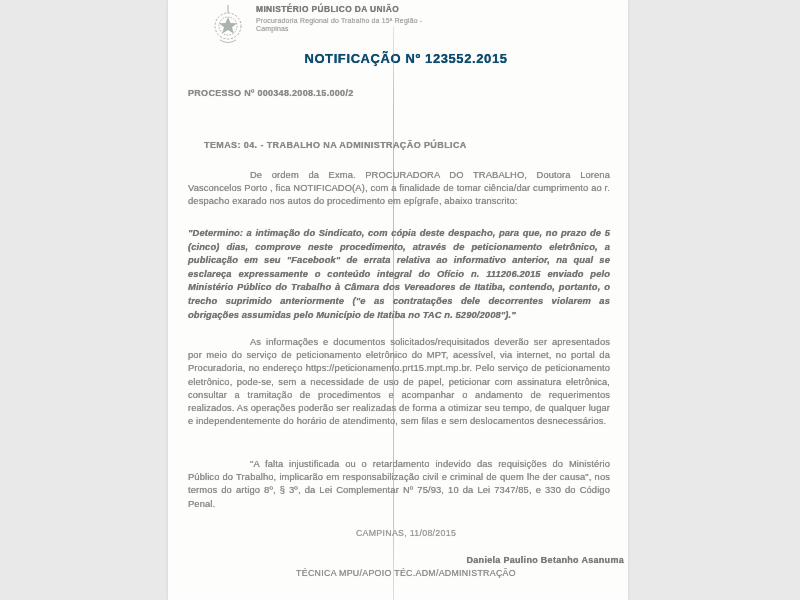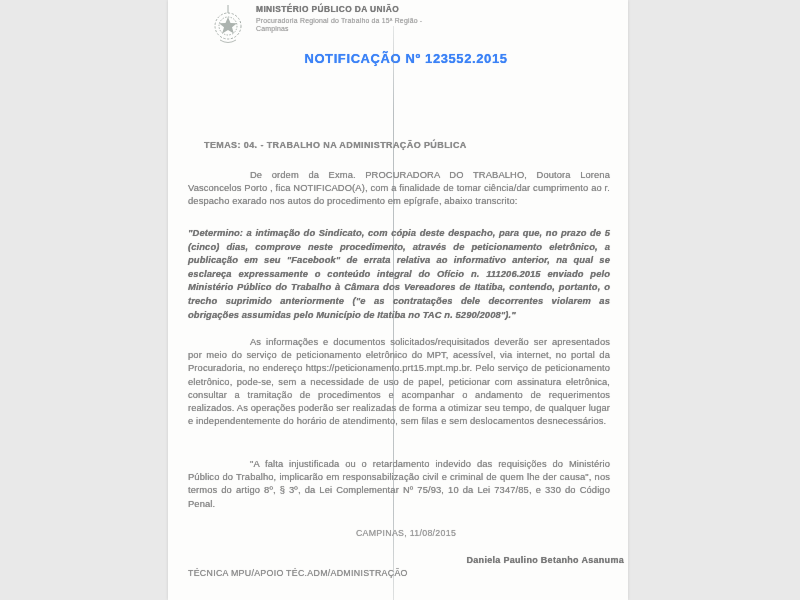--- a/index.html
+++ b/index.html
@@ -55,21 +55,21 @@
     width: 170px;
     margin-top: 2px;
     letter-spacing: 0.2px;
   }
   .title {
     left: 20px; top: 51px; width: 436px;
     text-align: center;
     font-size: 13px;
     font-weight: 700;
     letter-spacing: 0.6px;
-    color: #3b82f6;
+    color: #0c4a6e;
   }
 
   
   .meta {
     left: 20px; top: 87px; width: 420px;
     font-size: 9px;
     font-weight: 700;
     letter-spacing: 0.3px;
     color: #8b8b8b;
     line-height: 13.5px;
@@ -117,20 +117,21 @@
   .signer-name {
     left: 20px; top: 555px; width: 436px;
     text-align: right;
     font-size: 9px;
     font-weight: 700;
     color: #7a7a7a;
     letter-spacing: 0.3px;
   }
   .signer-role {
     left: 20px; top: 568px; width: 436px;
+    text-align: center;
     font-size: 8.8px;
     color: #8e8e8e;
     letter-spacing: 0.3px;
   }
   .addressee {
     left: 20px; top: 588px; width: 436px;
     font-size: 9px;
     font-weight: 700;
     color: #8f8f8f;
     letter-spacing: 0.3px;
@@ -157,20 +158,21 @@
     </div>
 
     <div class="blk org fuzz">
       <div class="org-main">MINISTÉRIO PÚBLICO DA UNIÃO</div>
       <div class="org-sub">Procuradoria Regional do Trabalho da 15ª Região - Campinas</div>
     </div>
 
     <div class="blk title fuzz">NOTIFICAÇÃO Nº 123552.2015</div>
 
     <div class="blk meta fuzz">
+      <div>PROCESSO Nº 000348.2008.15.000/2</div>
     </div>
     <div class="blk temas fuzz">TEMAS: 04. - TRABALHO NA ADMINISTRAÇÃO PÚBLICA</div>
 
     <div class="blk para p1 fuzz">De ordem da Exma. PROCURADORA DO TRABALHO, Doutora Lorena Vasconcelos Porto , fica NOTIFICADO(A), com a finalidade de tomar ciência/dar cumprimento ao r. despacho exarado nos autos do procedimento em epígrafe, abaixo transcrito:</div>
 
     <div class="blk quote fuzz">"Determino: a intimação do Sindicato, com cópia deste despacho, para que, no prazo de 5 (cinco) dias, comprove neste procedimento, através de peticionamento eletrônico, a publicação em seu "Facebook" de errata relativa ao informativo anterior, na qual se esclareça expressamente o conteúdo integral do Ofício n. 111206.2015 enviado pelo Ministério Público do Trabalho à Câmara dos Vereadores de Itatiba, contendo, portanto, o trecho suprimido anteriormente ("e as contratações dele decorrentes violarem as obrigações assumidas pelo Município de Itatiba no TAC n. 5290/2008")."</div>
 
     <div class="blk para p2 fuzz">As informações e documentos solicitados/requisitados deverão ser apresentados por meio do serviço de peticionamento eletrônico do MPT, acessível, via internet, no portal da Procuradoria, no endereço https://peticionamento.prt15.mpt.mp.br. Pelo serviço de peticionamento eletrônico, pode-se, sem a necessidade de uso de papel, peticionar com assinatura eletrônica, consultar a tramitação de procedimentos e acompanhar o andamento de requerimentos realizados. As operações poderão ser realizadas de forma a otimizar seu tempo, de qualquer lugar e independentemente do horário de atendimento, sem filas e sem deslocamentos desnecessários.</div>
 
     <div class="blk para p3 fuzz">"A falta injustificada ou o retardamento indevido das requisições do Ministério Público do Trabalho, implicarão em responsabilização civil e criminal de quem lhe der causa", nos termos do artigo 8º, § 3º, da Lei Complementar Nº 75/93, 10 da Lei 7347/85, e 330 do Código Penal.</div>

